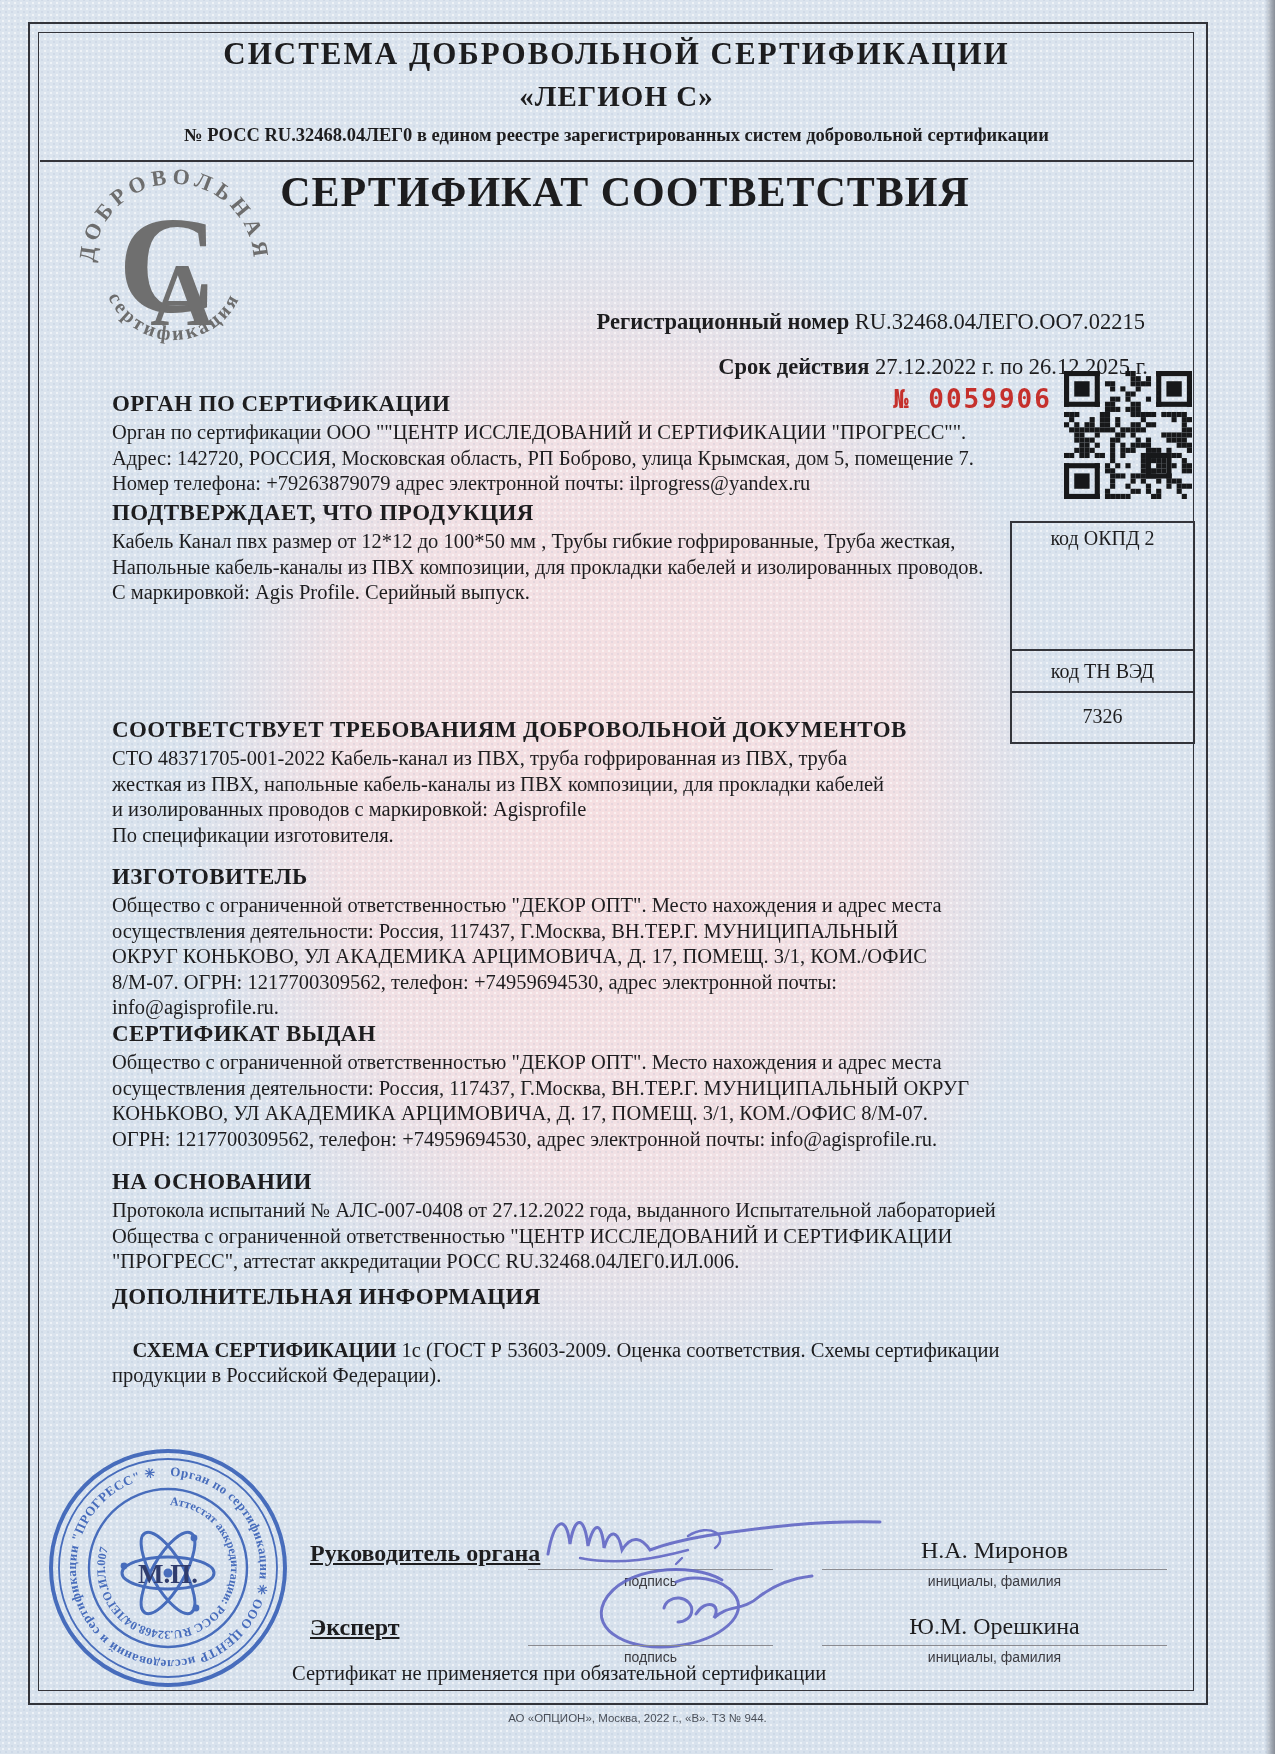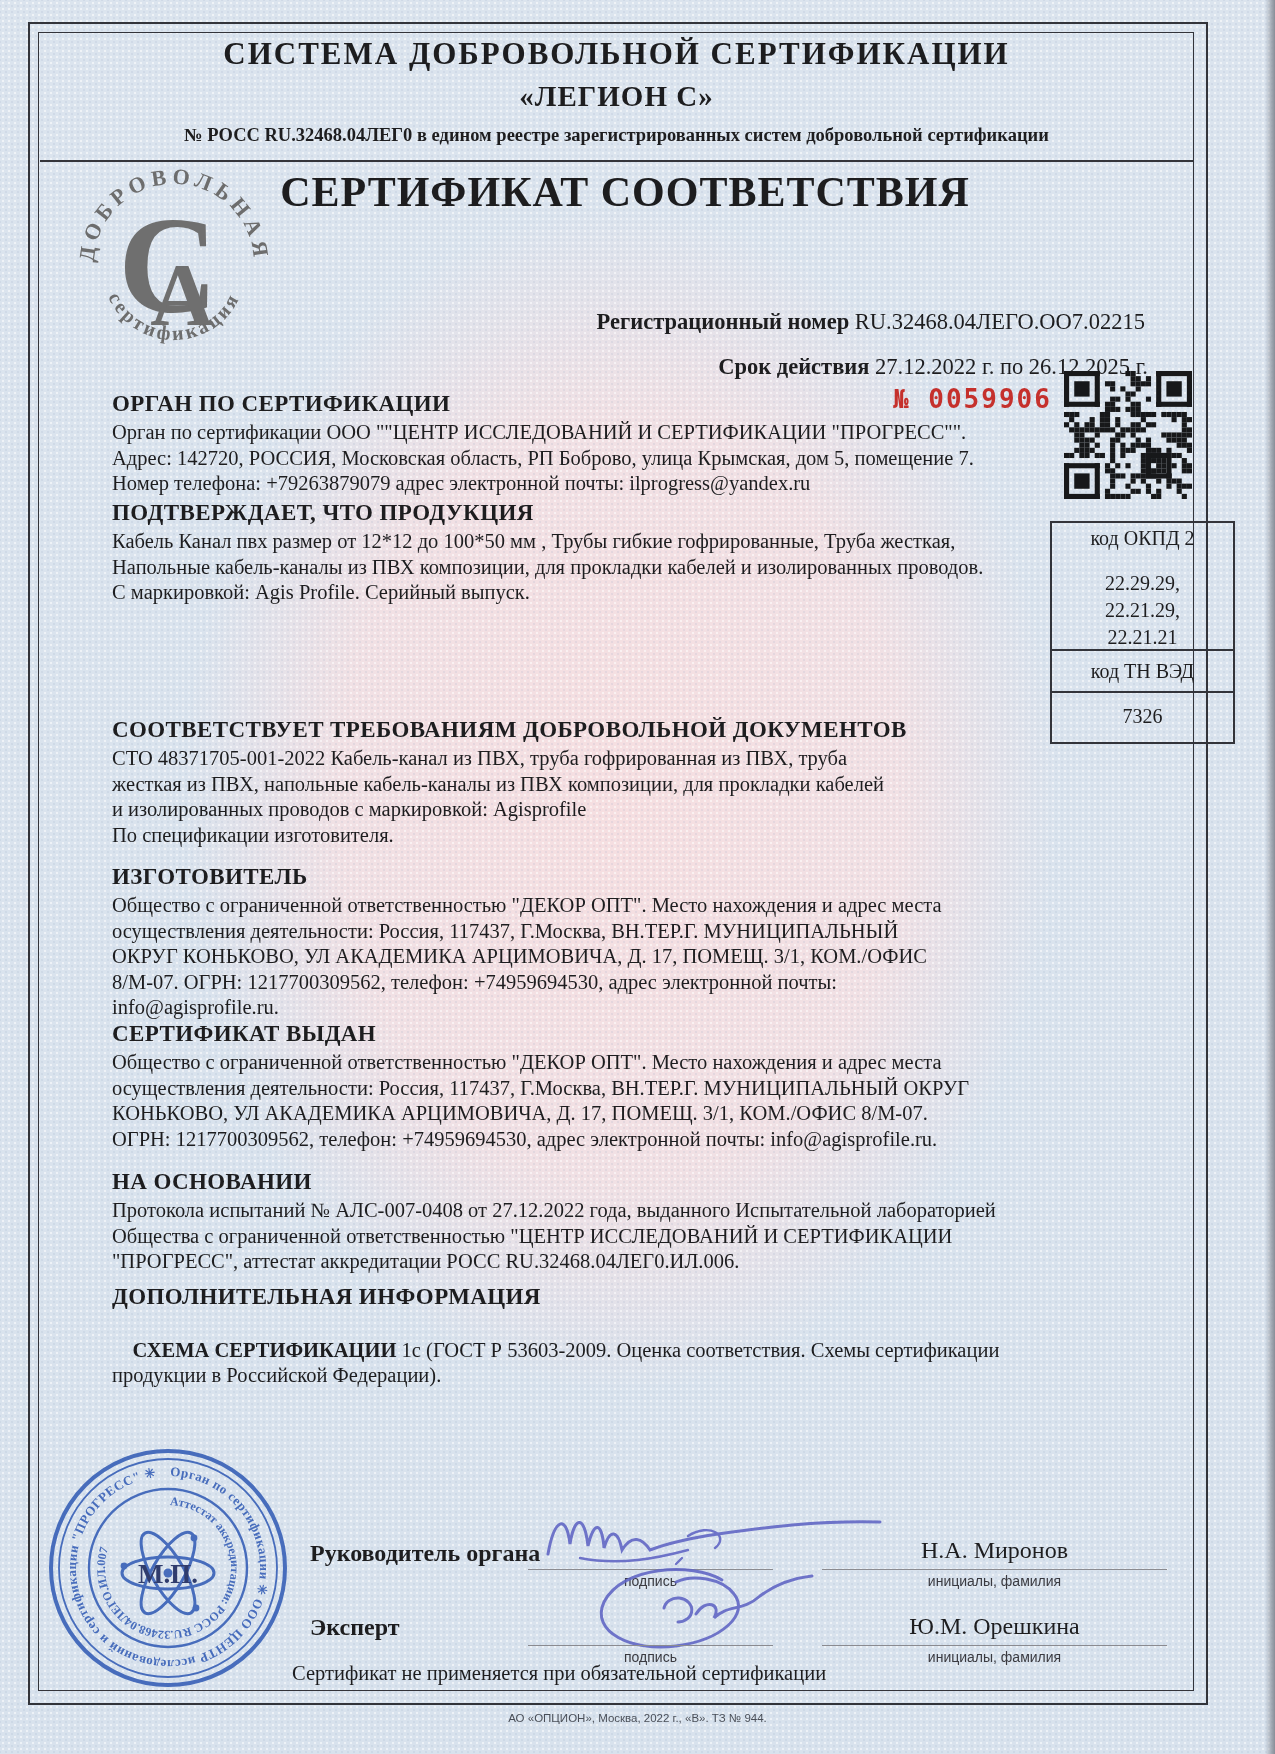--- a/index.html
+++ b/index.html
@@ -20,22 +20,22 @@
   .abs{position:absolute;}
   .frame{border:2px solid #33343a;}
   .sep{background:#33343a;height:2px;}
   .hdr{left:39px;width:1155px;text-align:center;font-weight:bold;}
   .h{left:112px;font-weight:bold;font-size:23px;letter-spacing:.4px;white-space:pre;}
   .p{left:112px;font-size:20.5px;line-height:25.6px;white-space:pre;}
   .b{font-weight:bold;}
   .cap{font-family:"Liberation Sans", sans-serif;font-size:14px;color:#3a3a40;text-align:center;}
   .sigline{border-top:1.6px solid #8b8b90;height:0;}
   .name{font-size:24px;text-align:center;}
-  .role{font-size:24px;font-weight:bold;}
-  .codes{left:1010px;top:521px;width:181px;height:219px;border:2px solid #33343a;font-size:20px;text-align:center;margin-left:40px;}
+  .role{font-size:24px;font-weight:bold;text-decoration:underline;}
+  .codes{left:1010px;top:521px;width:181px;height:219px;border:2px solid #33343a;font-size:20px;text-align:center;}
   .codes .cell1{height:122px;border-bottom:2px solid #33343a;padding-top:4px;}
   .codes .cell2{height:31px;border-bottom:2px solid #33343a;padding-top:9px;}
   .codes .cell3{padding-top:12px;}
   .rednum{color:#c5302c;font-family:"DejaVu Sans Mono", monospace;font-weight:bold;font-size:26px;letter-spacing:2px;}
   .foot{font-family:"Liberation Sans", sans-serif;font-size:11.5px;color:#4a4f58;text-align:center;}
   .edge{right:0;top:0;width:10px;height:100%;background:linear-gradient(to right,rgba(130,138,150,0),#878d97);}
   svg text{font-family:"Liberation Serif", serif;}
 </style>
 </head>
 <body>
@@ -313,23 +313,20 @@
 Номер телефона: +79263879079 адрес электронной почты: ilprogress@yandex.ru</div>
 
   <div class="abs h" style="top:500px;">ПОДТВЕРЖДАЕТ, ЧТО ПРОДУКЦИЯ</div>
   <div class="abs p" style="top:529px;">Кабель Канал пвх размер от 12*12 до 100*50 мм , Трубы гибкие гофрированные, Труба жесткая,
 Напольные кабель-каналы из ПВХ композиции, для прокладки кабелей и изолированных проводов.
 С маркировкой: Agis Profile. Серийный выпуск.</div>
 
   <div class="abs codes">
     <div class="cell1">
       <div>код ОКПД 2</div>
-      <div style="white-space:pre-line;margin-top:20px;line-height:27px;">22.29.29,
-22.21.29,
-22.21.21</div>
     </div>
     <div class="cell2">код ТН ВЭД</div>
     <div class="cell3">7326</div>
   </div>
 
   <div class="abs h" style="top:717px;">СООТВЕТСТВУЕТ ТРЕБОВАНИЯМ ДОБРОВОЛЬНОЙ ДОКУМЕНТОВ</div>
   <div class="abs p" style="top:746px;">СТО 48371705-001-2022 Кабель-канал из ПВХ, труба гофрированная из ПВХ, труба
 жесткая из ПВХ, напольные кабель-каналы из ПВХ композиции, для прокладки кабелей
 и изолированных проводов с маркировкой: Agisprofile
 По спецификации изготовителя.</div>

